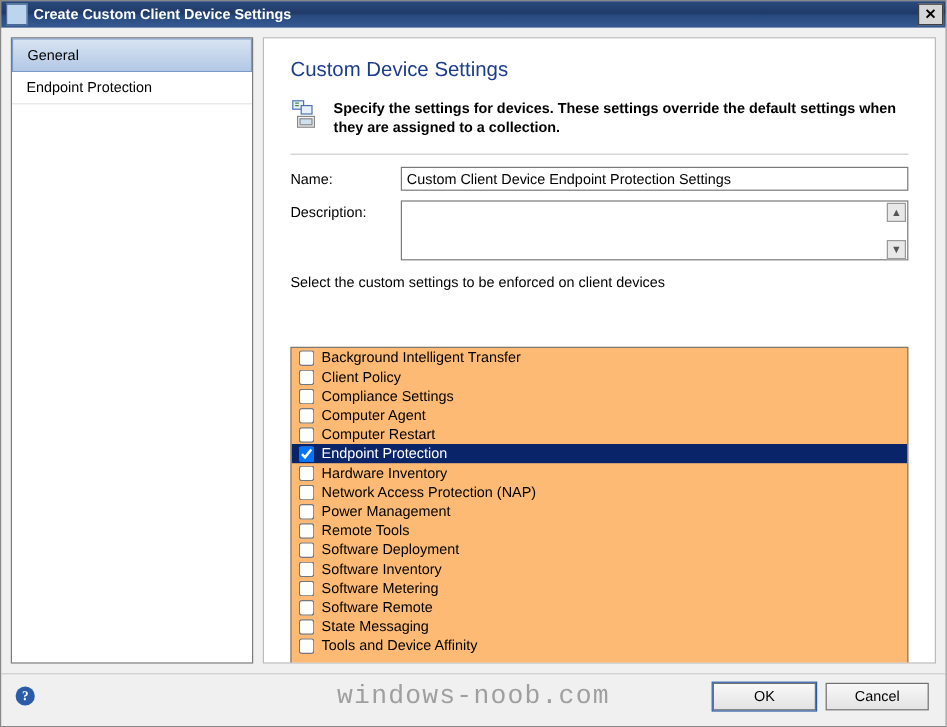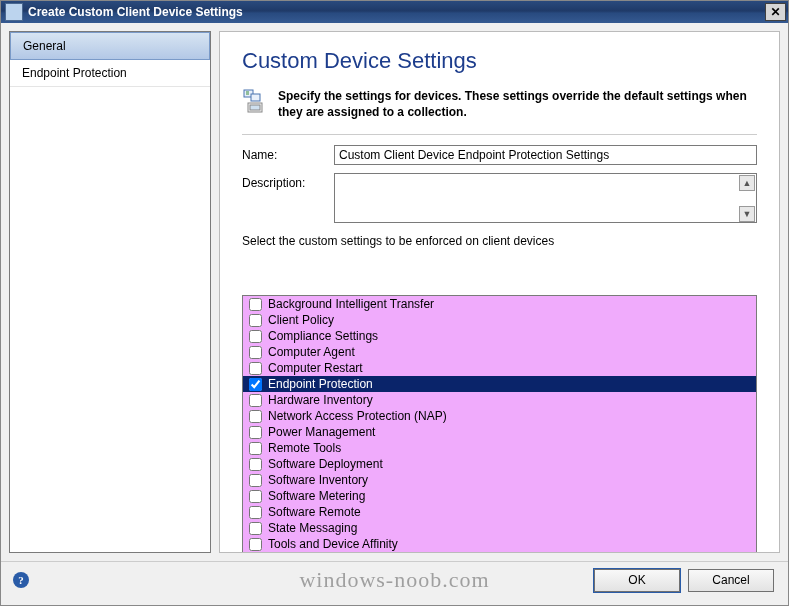--- a/index.html
+++ b/index.html
@@ -7,42 +7,42 @@
   .titlebar{height:22px;background:linear-gradient(to bottom,#2a4a7d,#1f3a68 45%,#284a7f 55%,#355991);color:#fff;display:flex;align-items:center;padding:0 2px 0 4px;font-size:12px;font-weight:bold;}
   .titlebar .sysicon{width:16px;height:16px;margin-right:5px;background:#bcd4ee;border:1px solid #4a6890;}
   .titlebar .spacer{flex:1;}
   .closebtn{width:21px;height:18px;background:#d6d6d6;border:1px solid #404040;box-sizing:border-box;display:flex;align-items:center;justify-content:center;font-family:Arial;font-size:12px;font-weight:bold;color:#000;cursor:pointer;}
   .body{display:flex;height:538px;}
   .sidebar{width:218px;padding:8px;box-sizing:border-box;}
   .sidebar-inner{border:1px solid #7a7a7a;background:#fff;height:100%;box-sizing:border-box;}
   .navitem{padding:6px 12px;border-bottom:1px solid #e5e5e5;font-size:12px;cursor:pointer;}
   .navitem.selected{background:linear-gradient(to bottom,#d7e4f2,#b3c8e6);border:1px solid #7a9ac8;}
   .main{flex:1;background:#fff;border:1px solid #bbb;margin:8px 8px 8px 0;padding:16px 22px 10px 22px;box-sizing:border-box;overflow:hidden;}
-  .pagetitle{color:#1d3d8c;font-size:22px;margin-bottom:14px;}
+  .pagetitle{color:#1d3d8c;font-size:17px;margin-bottom:14px;}
   .introrow{display:flex;align-items:flex-start;margin-bottom:14px;font-weight:bold;}
   .introrow .pgicon{width:26px;height:26px;margin-right:10px;flex:0 0 auto;}
   .introrow .pgicon svg{display:block;}
   .introtext{line-height:1.35;}
   .rule{border-top:1px solid #ccc;margin:0 0 10px 0;}
   .formrow{display:flex;align-items:flex-start;margin-bottom:8px;}
   .flabel{width:92px;flex:0 0 92px;padding-top:3px;}
   .ftext{flex:1;height:20px;border:1px solid #7a7a7a;padding:2px 4px;font-family:inherit;font-size:12px;box-sizing:border-box;}
   .descbox{flex:1;position:relative;}
   .desc{width:100%;height:50px;border:1px solid #7a7a7a;box-sizing:border-box;resize:none;font-family:inherit;font-size:12px;padding:2px 20px 2px 4px;}
   .scrollbtn{position:absolute;right:2px;width:16px;height:16px;background:#e8e8e8;border:1px solid #9a9a9a;display:flex;align-items:center;justify-content:center;font-size:9px;color:#555;box-sizing:border-box;}
   .scrollbtn.up{top:2px;}
   .scrollbtn.down{bottom:4px;}
   .selectlabel{margin:8px 0 4px 0;}
-  .listbox{border:1px solid #7a7a7a;height:302px;overflow:auto;background:#f0abfc;margin-top:47px;}
+  .listbox{border:1px solid #7a7a7a;height:302px;overflow:auto;background:#fdba74;margin-top:47px;}
   .lrow{display:flex;align-items:center;height:16px;padding:0 6px;}
   .lrow input[type=checkbox]{margin:0 6px 0 0;}
   .lrow.selected{background:#0a246a;color:#fff;}
   .footer{height:37px;border-top:1px solid #ccc;display:flex;align-items:center;justify-content:flex-end;padding:0 14px;box-sizing:border-box;position:relative;}
   .footer .helpicon{position:absolute;left:12px;top:10px;width:16px;height:16px;border-radius:50%;background:#2a5ca8;display:flex;align-items:center;justify-content:center;color:#fff;font-weight:bold;font-size:11px;font-family:Georgia,serif;cursor:pointer;}
-  .footer .watermark{position:absolute;left:50%;top:50%;transform:translate(-50%,-50%);font-family:Liberation Serif, serif;font-size:22px;letter-spacing:1px;color:rgba(60,60,60,0.45);pointer-events:none;white-space:nowrap;}
+  .footer .watermark{position:absolute;left:50%;top:50%;transform:translate(-50%,-50%);font-family:Liberation Mono, monospace;font-size:22px;letter-spacing:1px;color:rgba(60,60,60,0.45);pointer-events:none;white-space:nowrap;}
   .btn{min-width:86px;height:23px;margin-left:8px;border:1px solid #707070;background:linear-gradient(to bottom,#f8f8f8,#e3e3e3);font-family:inherit;font-size:12px;cursor:pointer;}
   .btn.default{outline:1px solid #2a5ca8;}
 </style>
 </head>
 <body>
 
 <div class="window">
 
   <div class="titlebar">
     <div class="sysicon"></div>

